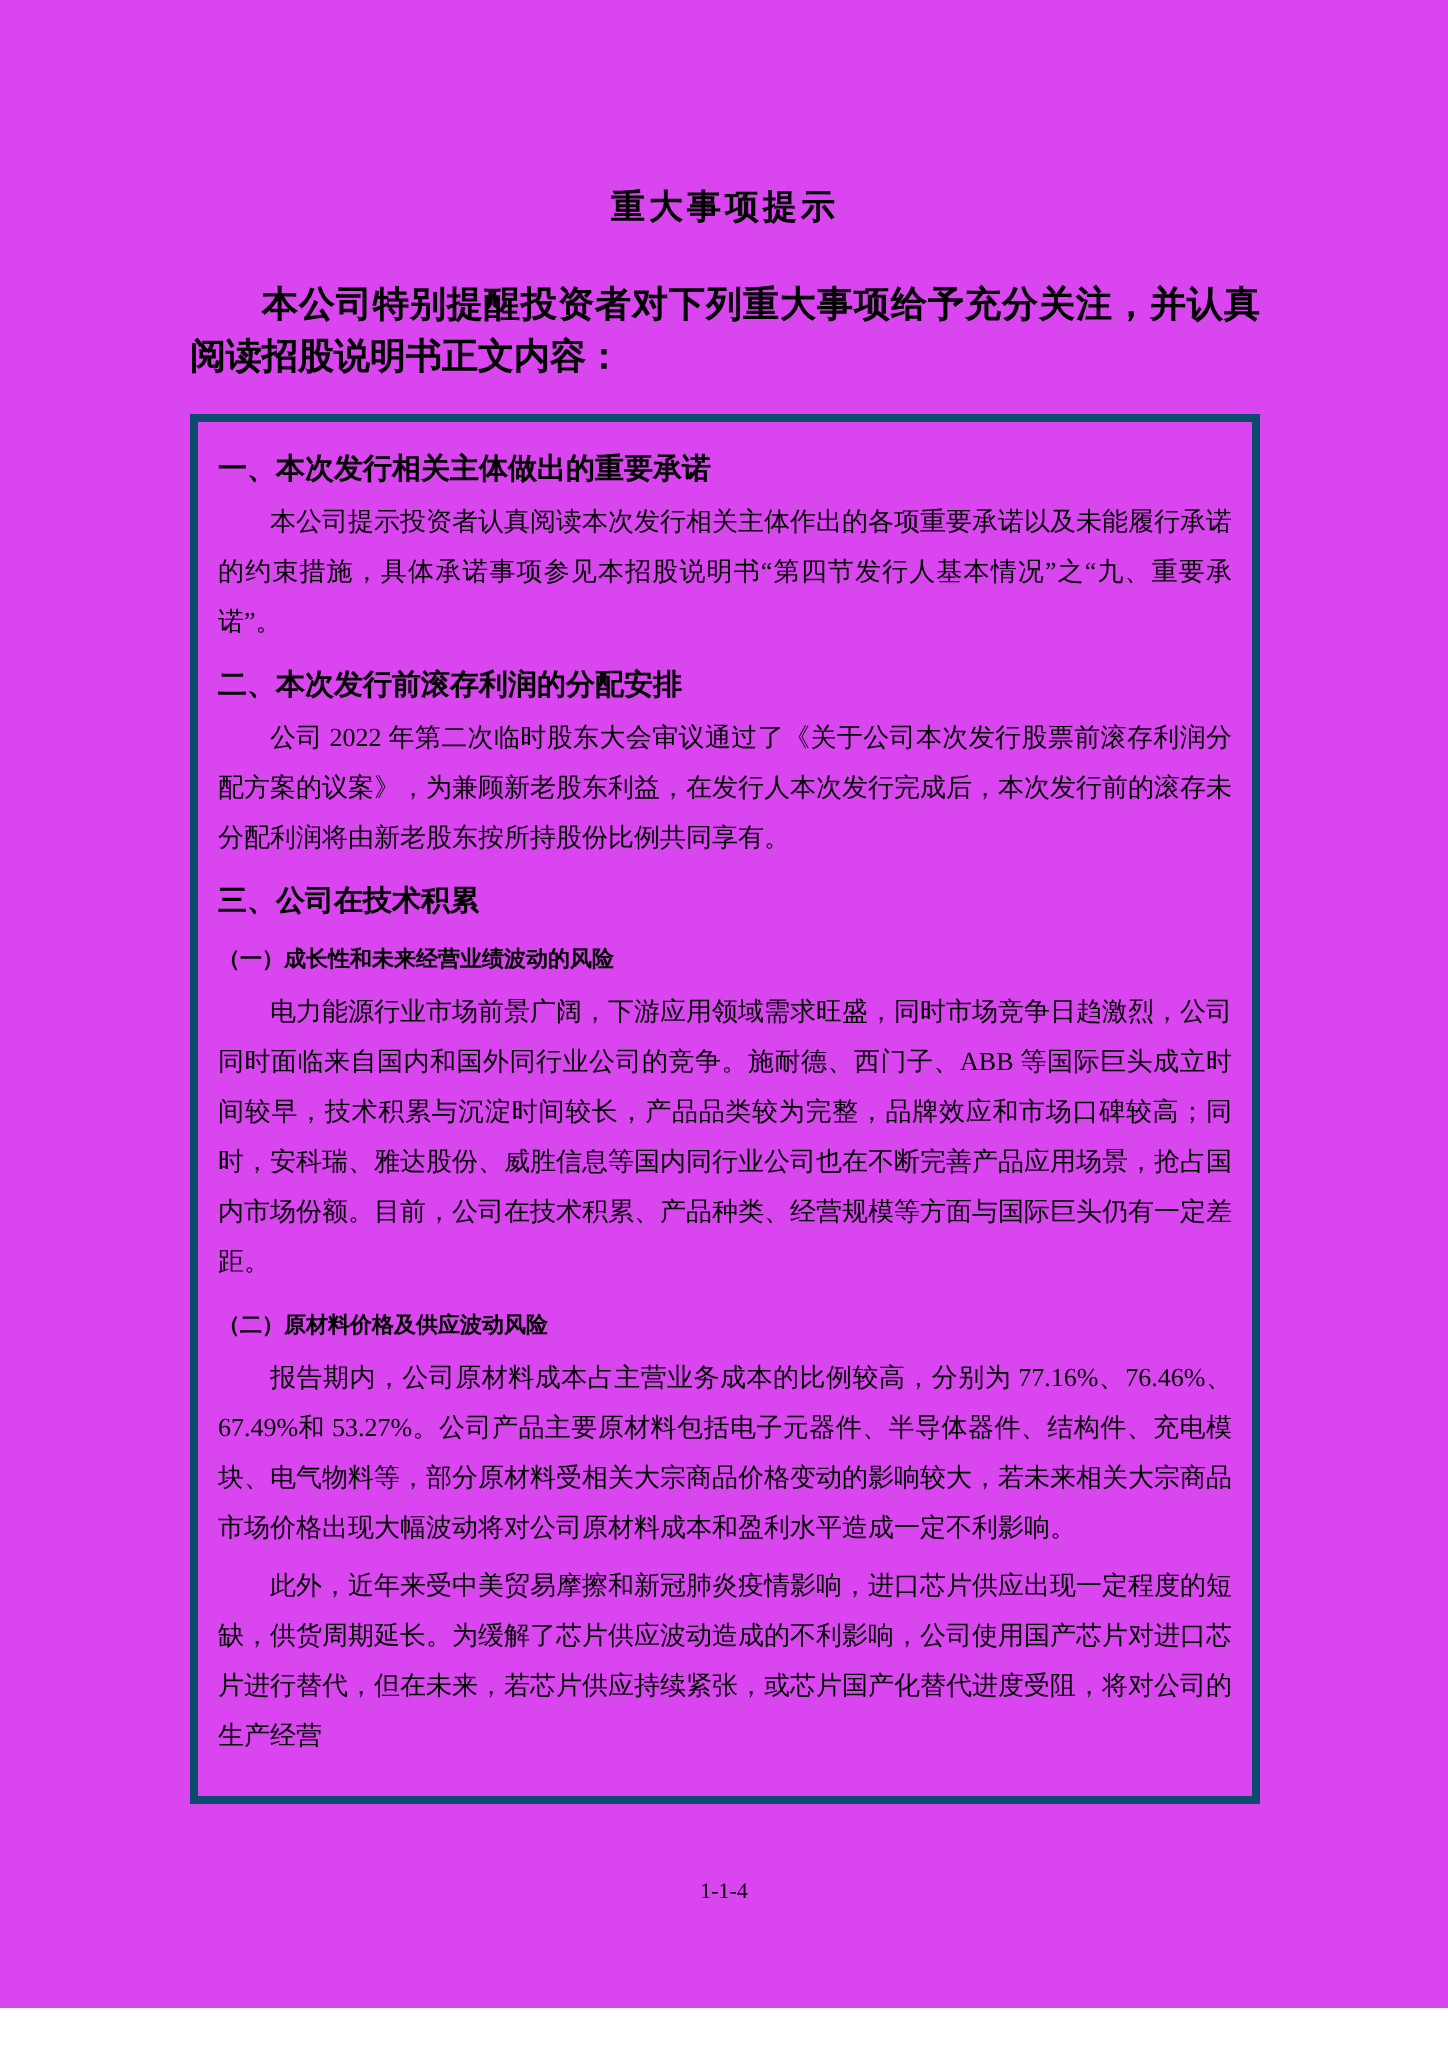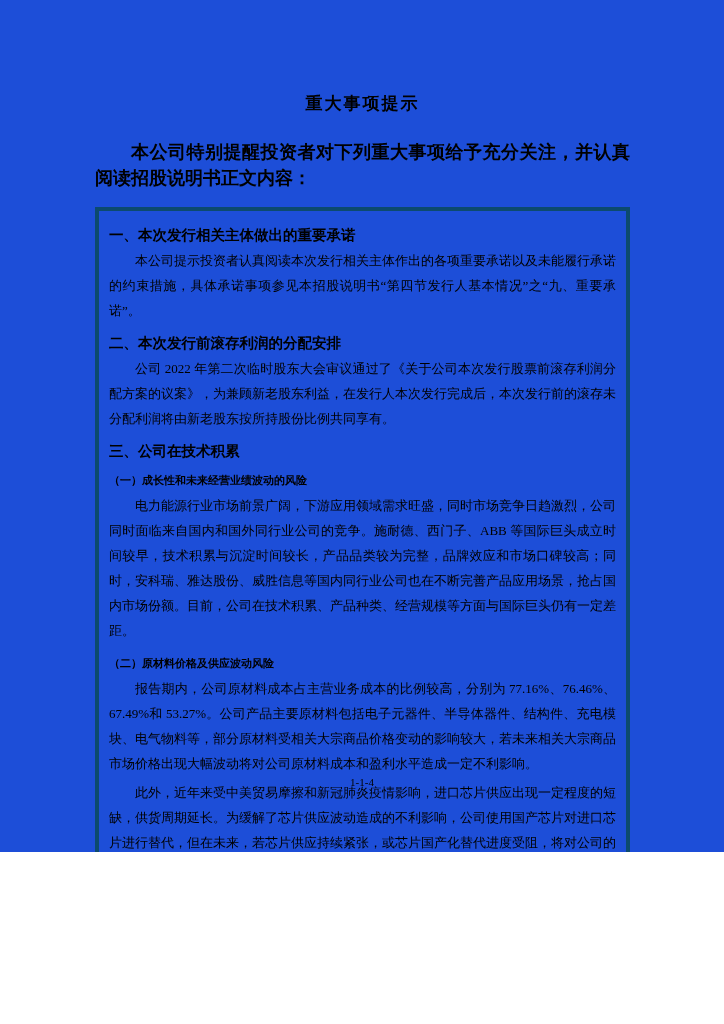--- a/index.html
+++ b/index.html
@@ -6,25 +6,25 @@
     margin: 0;
     padding: 0;
     background: #ffffff;
     color: #000000;
     font-family: "Liberation Serif", "DejaVu Serif", serif;
   }
   .page {
     position: relative;
     box-sizing: border-box;
     width: 724px;
-    height: 852px;
+    height: 1004px;
     margin: 0 auto;
     padding: 92px 94px 0 95px;
     overflow: hidden;
-    background: #1d4ed8;
+    background: #d946ef;
   }
   .doc-title {
     text-align: center;
     font-size: 17px;
     font-weight: bold;
     letter-spacing: 2px;
     margin: 0 0 24px 0;
   }
   .intro {
     font-size: 18px;
@@ -55,21 +55,21 @@
     font-size: 13px;
     line-height: 25px;
     text-indent: 2em;
     text-align: justify;
     margin: 4px 0;
   }
   .page-number {
     position: absolute;
     left: 0;
     right: 0;
-    bottom: 64px;
+    bottom: 52px;
     text-align: center;
     font-size: 11px;
     background: transparent;
     margin-top: 48px;
   }
 </style>
 </head>
 <body>
 
 <div class="page">

